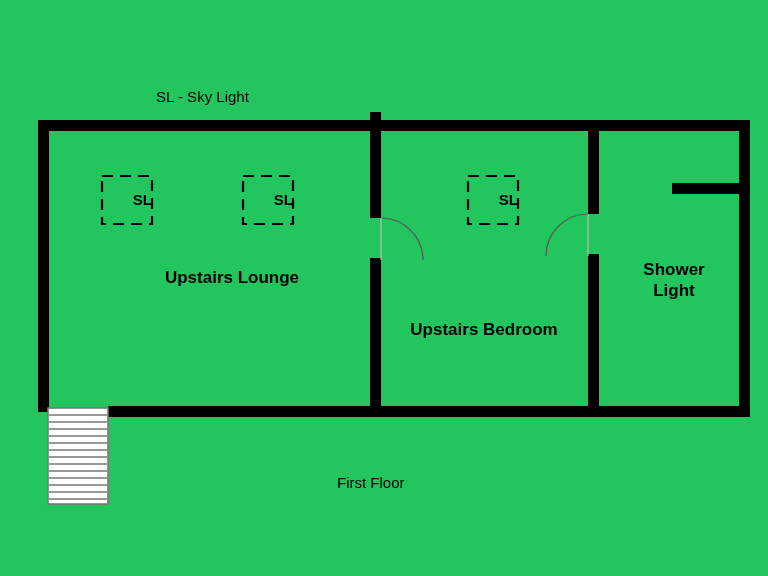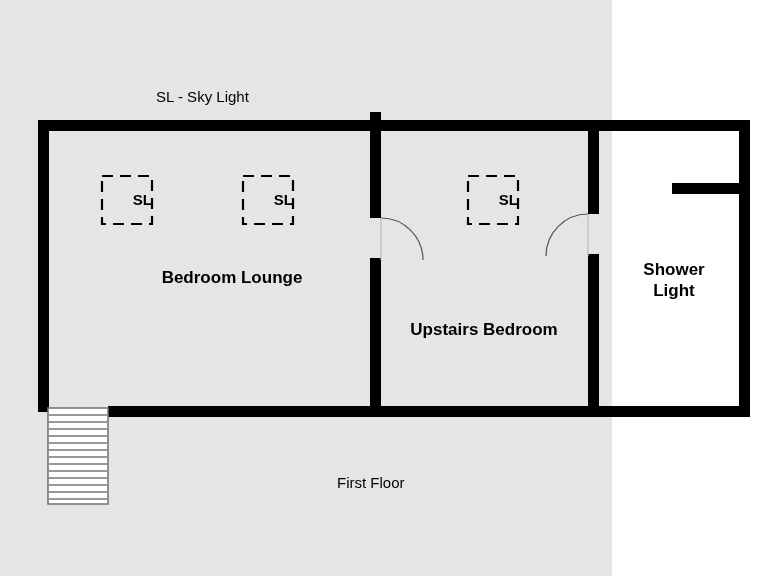--- a/index.html
+++ b/index.html
@@ -9,23 +9,23 @@
   }
   body {
     width: 768px;
     height: 576px;
     overflow: hidden;
     font-family: "Liberation Sans", sans-serif;
     color: #000000;
   }
   #floorplan-root {
     position: relative;
-    width: 612px;
+    width: 768px;
     height: 576px;
-    background: #e5e5e5;
+    background: #22c55e;
   }
   svg#plan-svg {
     position: absolute;
     left: 0;
     top: 0;
     display: block;
   }
   .wall { fill: #000000; }
   .door-arc {
     fill: none;
@@ -151,21 +151,21 @@
   </svg>
 
   <div class="plain-label" style="left: 156px; top: 88px;">SL - Sky Light</div>
 
   <div class="sl-text" style="left: 102px; top: 191px;">SL</div>
 
   <div class="sl-text" style="left: 243px; top: 191px;">SL</div>
 
   <div class="sl-text" style="left: 468px; top: 191px;">SL</div>
 
-  <div class="room-label" style="left: 130px; top: 268px; width: 204px;">Bedroom Lounge</div>
+  <div class="room-label" style="left: 130px; top: 268px; width: 204px;">Upstairs Lounge</div>
 
   <div class="room-label" style="left: 384px; top: 272px; width: 200px; margin-top: 48px;">Upstairs Bedroom</div>
 
   <div class="room-label" style="left: 612px; top: 260px; width: 124px;">Shower
 Light</div>
 
   <div class="plain-label" style="left: 296px; top: 474px; margin-left: 41px;">First Floor</div>
 
 </div>
 

